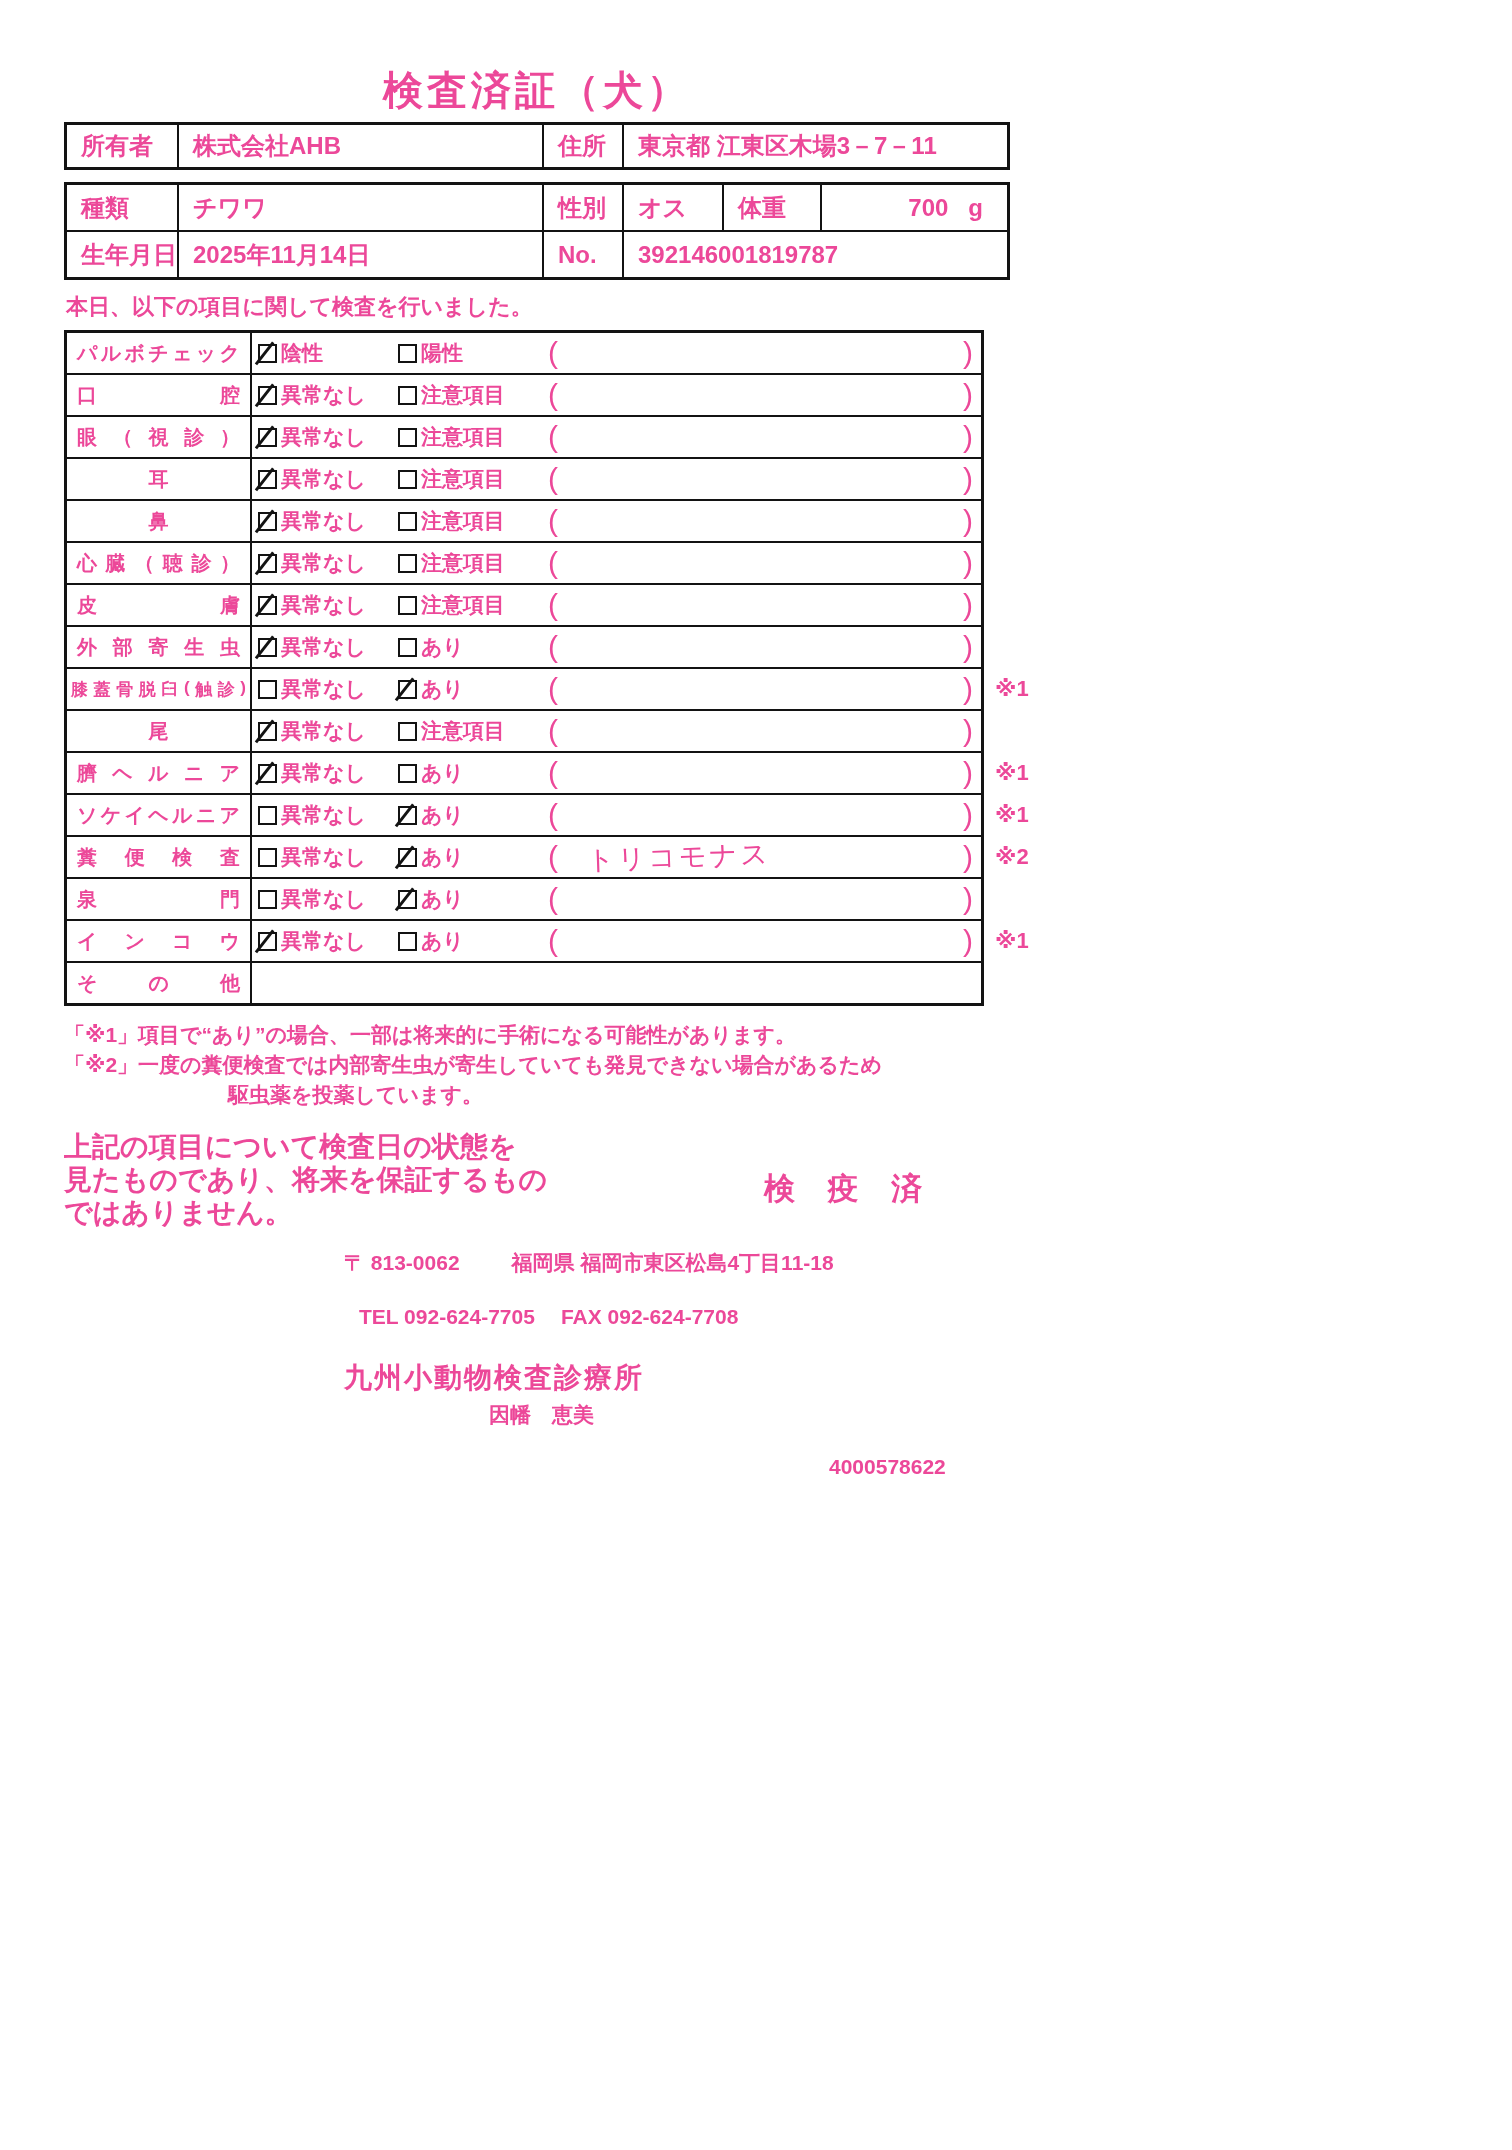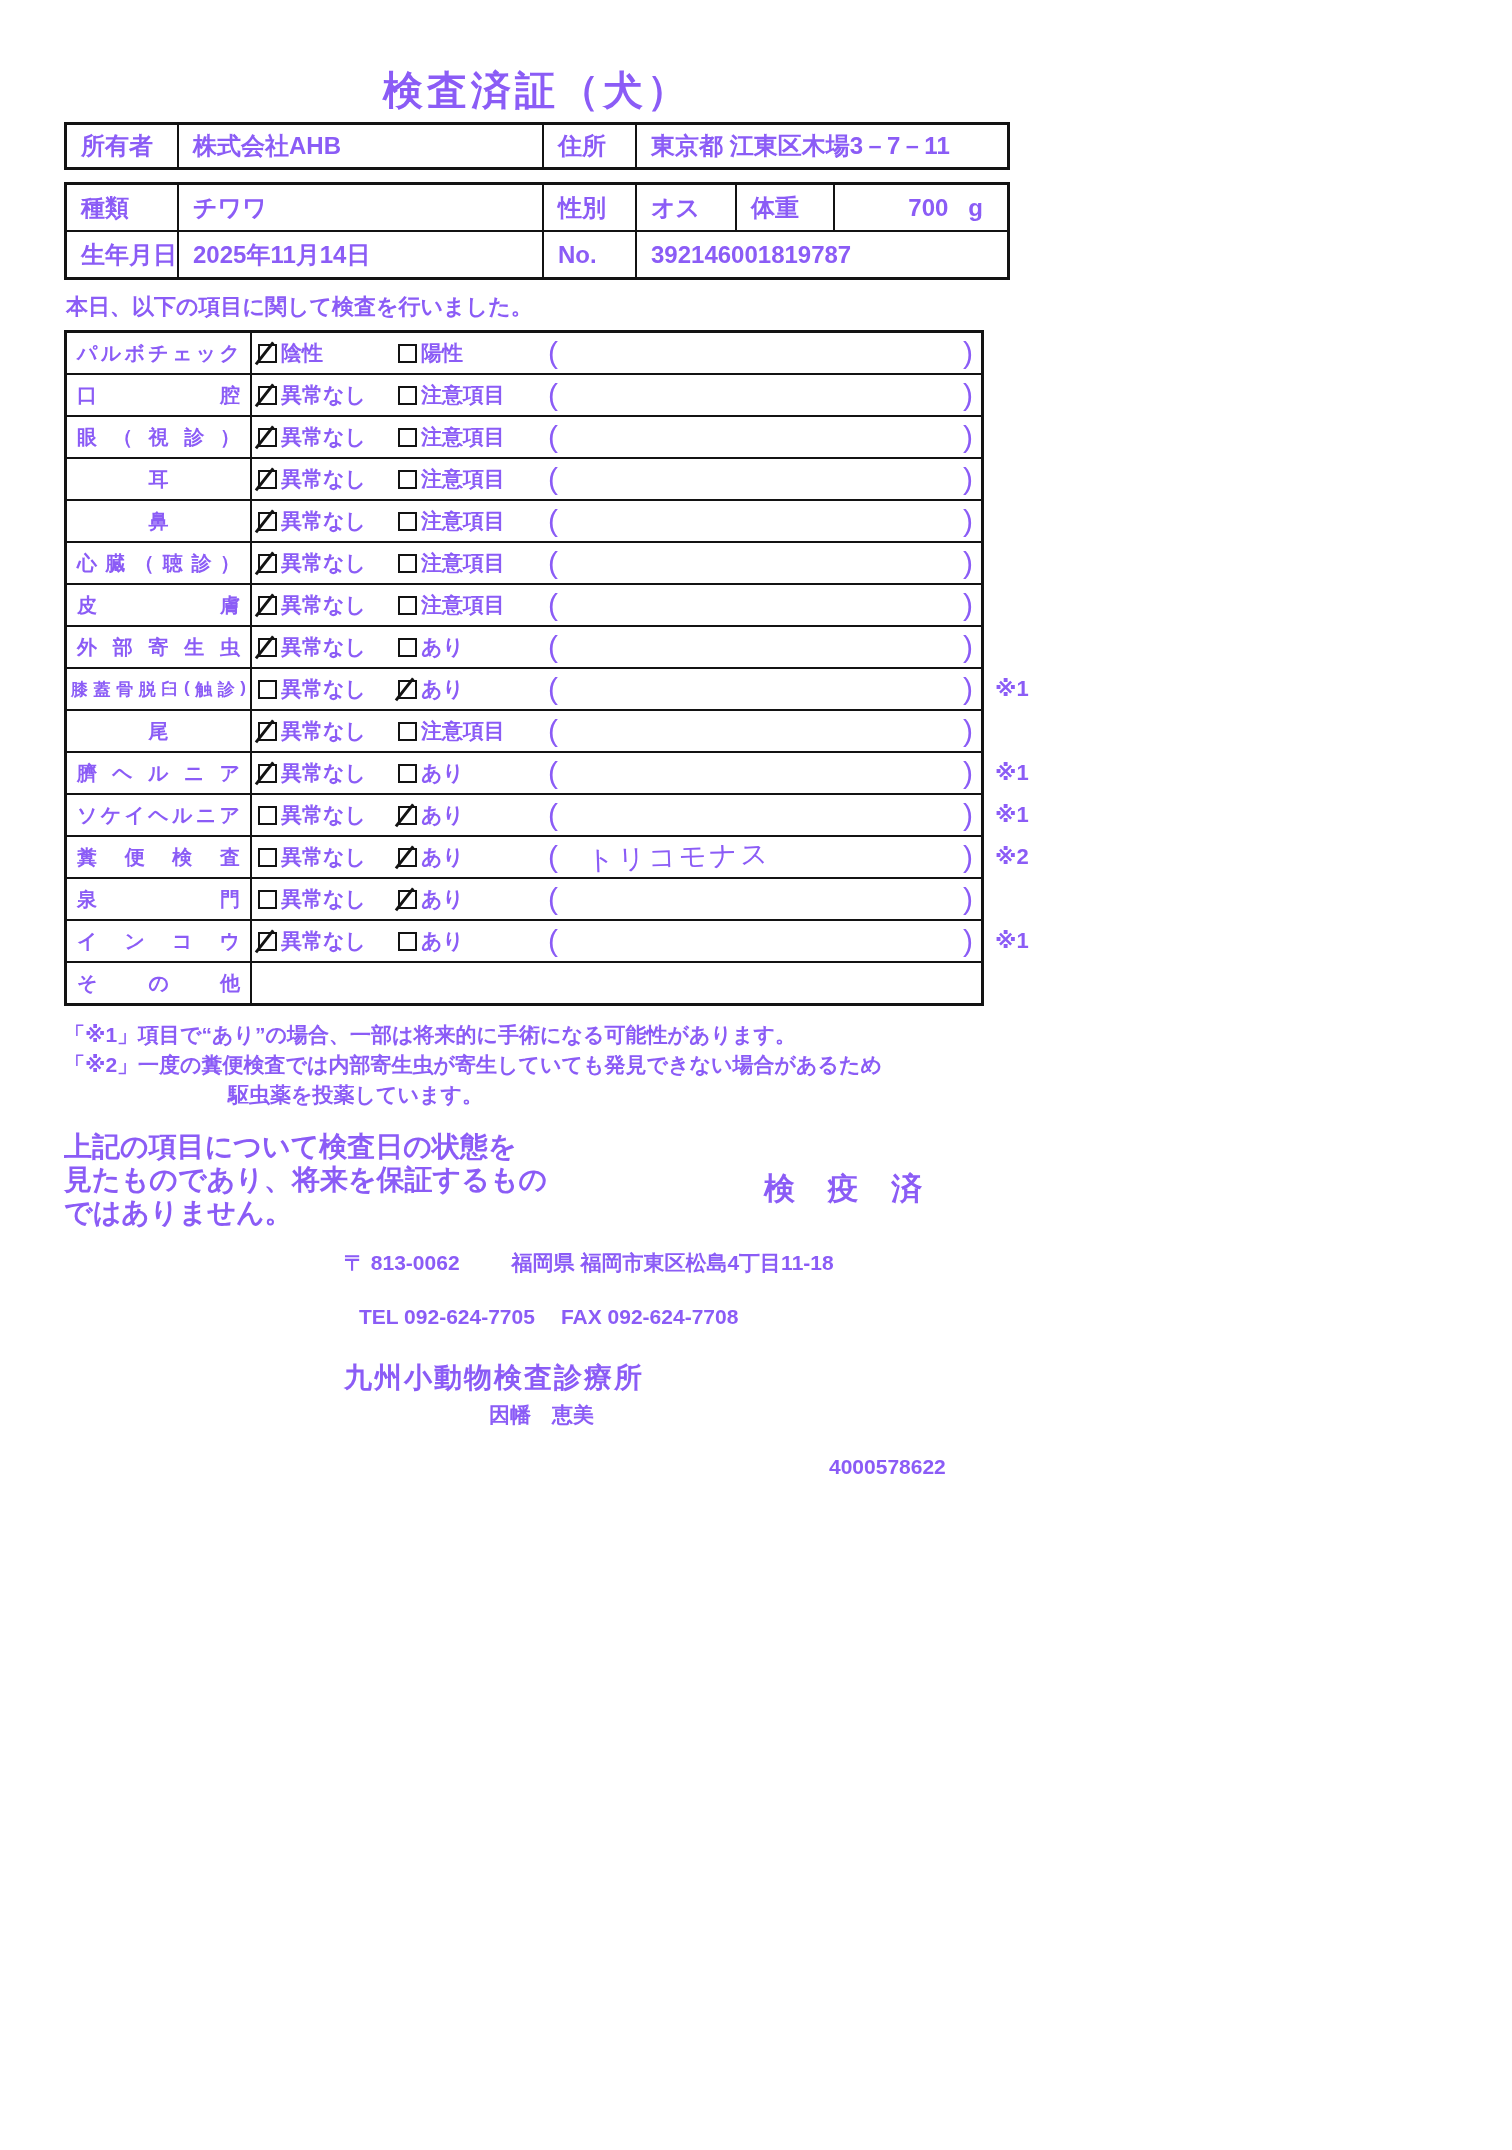--- a/index.html
+++ b/index.html
@@ -1,37 +1,37 @@
 <!DOCTYPE html>
 <html><head>
 <meta charset="utf-8">
 <style>
   html,body{margin:0;padding:0;background:#e8e8e8;}
   .sheet{
     position:relative;width:1512px;height:2150px;background:#ffffff;
-    font-family:"Liberation Sans","DejaVu Sans",sans-serif;color:#8b5cf6;
+    font-family:"Liberation Sans","DejaVu Sans",sans-serif;color:#ec4899;
     overflow:hidden;margin:0 auto;
   }
   .content{position:absolute;left:64px;top:56px;width:946px;}
   .title{text-align:center;font-size:40px;font-weight:700;letter-spacing:4px;margin:10px 0 0 0;line-height:48px;}
   .date-row{position:relative;height:34px;margin-top:22px;font-size:23px;font-weight:700;}
   .date-label{position:absolute;left:556px;top:0;}
   .date-value{position:absolute;right:0;top:0;}
 
   
   .htable{width:946px;border:3px solid #131313;box-sizing:border-box;margin-top:8px;}
   .htable + .htable{margin-top:12px;}
   .trow{display:flex;height:42px;}
   .htable2 .trow{height:45px;}
   .trow + .trow{border-top:2px solid #131313;}
   .hcell{box-sizing:border-box;display:flex;align-items:center;font-size:24px;font-weight:700;padding-left:14px;}
   .hcell + .hcell{border-left:2px solid #131313;}
   .w-label{width:110px;}
   .w-value{width:365px;}
-  .w-label2{width:93px;}
+  .w-label2{width:80px;}
   .w-sexval{width:100px;}
   .w-wlabel{width:98px;}
   .w-flex{flex:1;}
   .weight-cell{justify-content:flex-end;padding-right:24px;gap:20px;}
 
   .intro{font-size:22px;font-weight:700;margin:12px 0 8px 2px;}
 
   
   .ctable{width:920px;border:3px solid #131313;box-sizing:border-box;}
   .crow{display:flex;height:40px;position:relative;}

